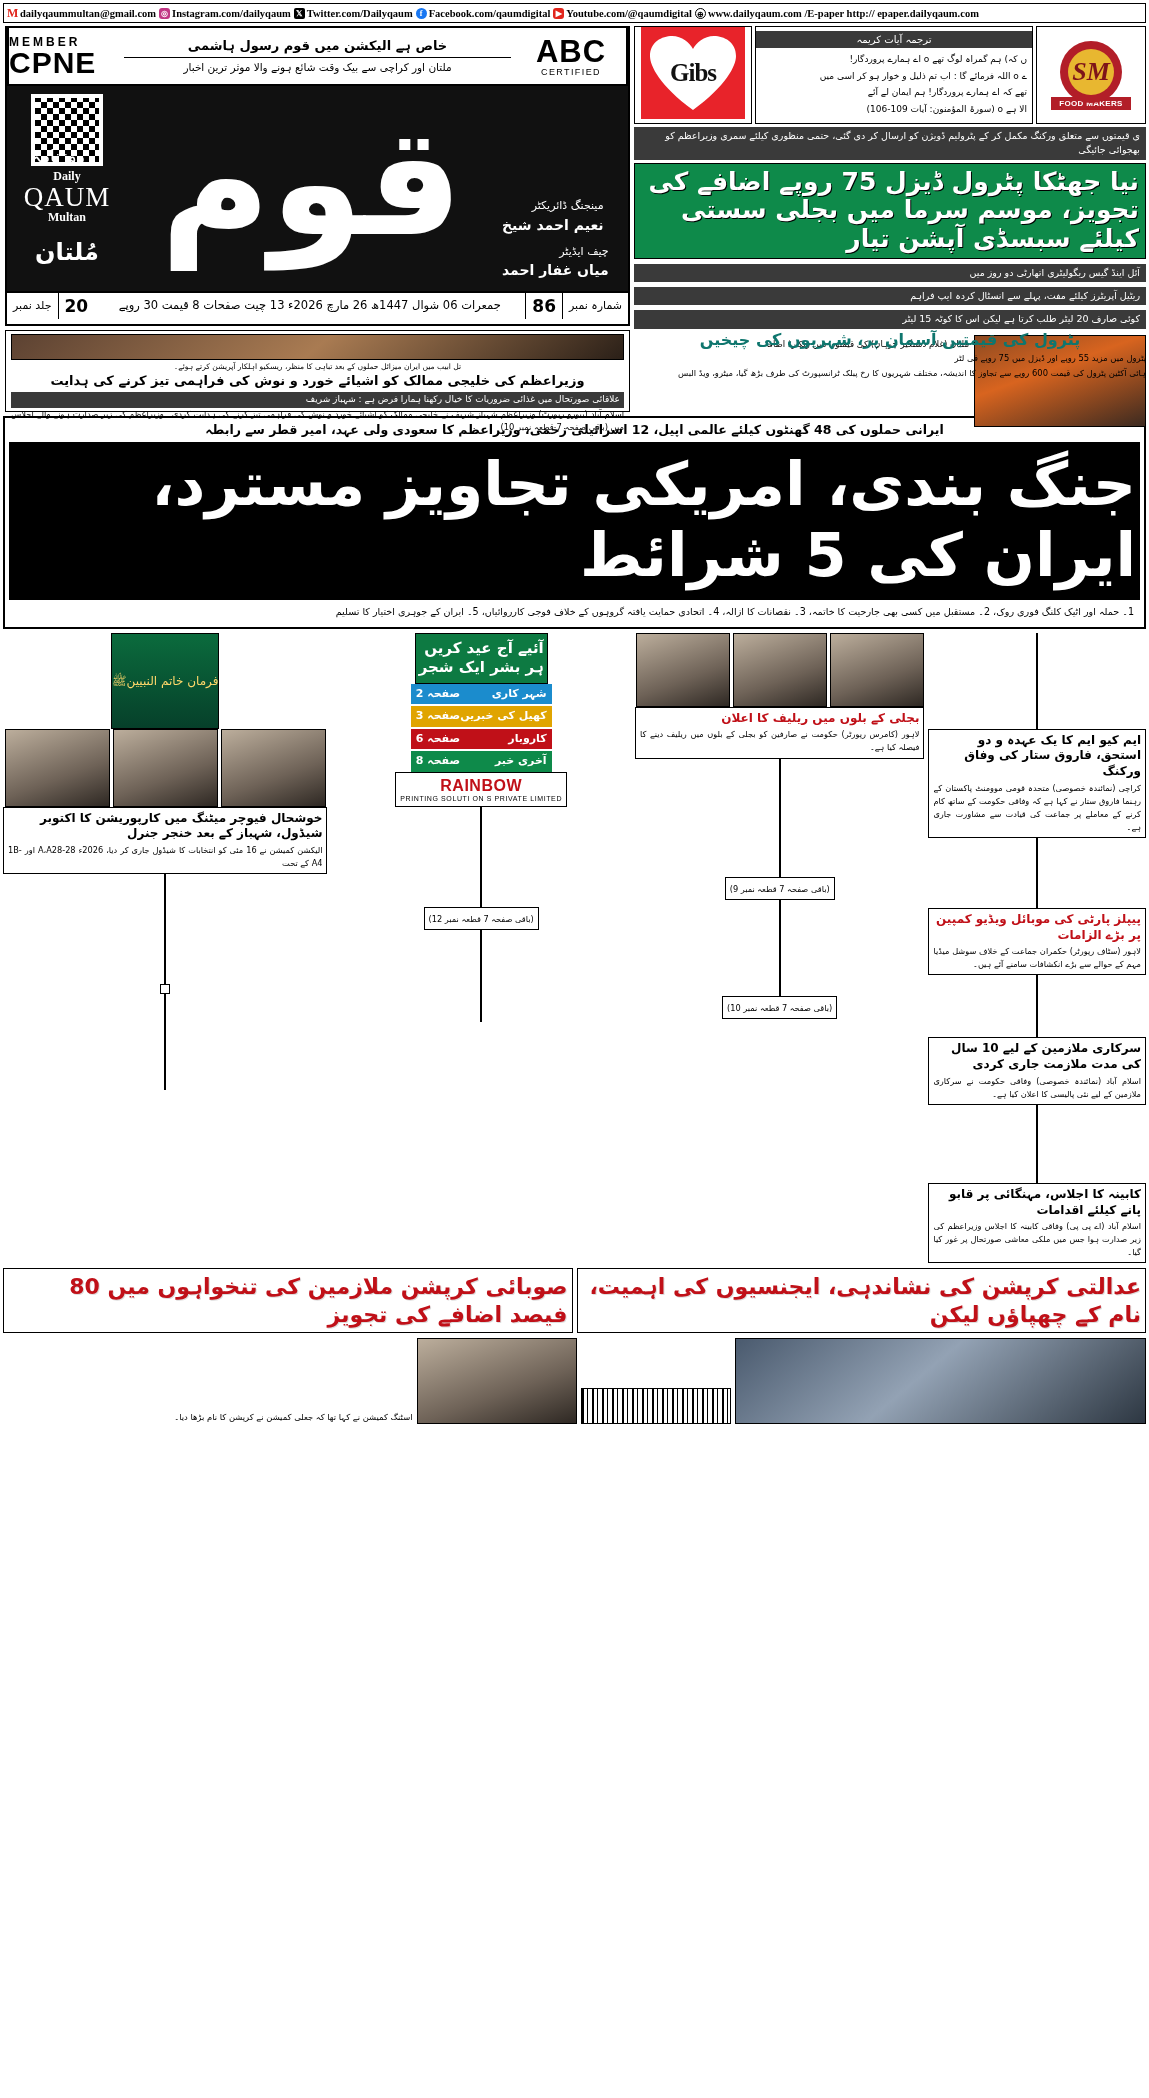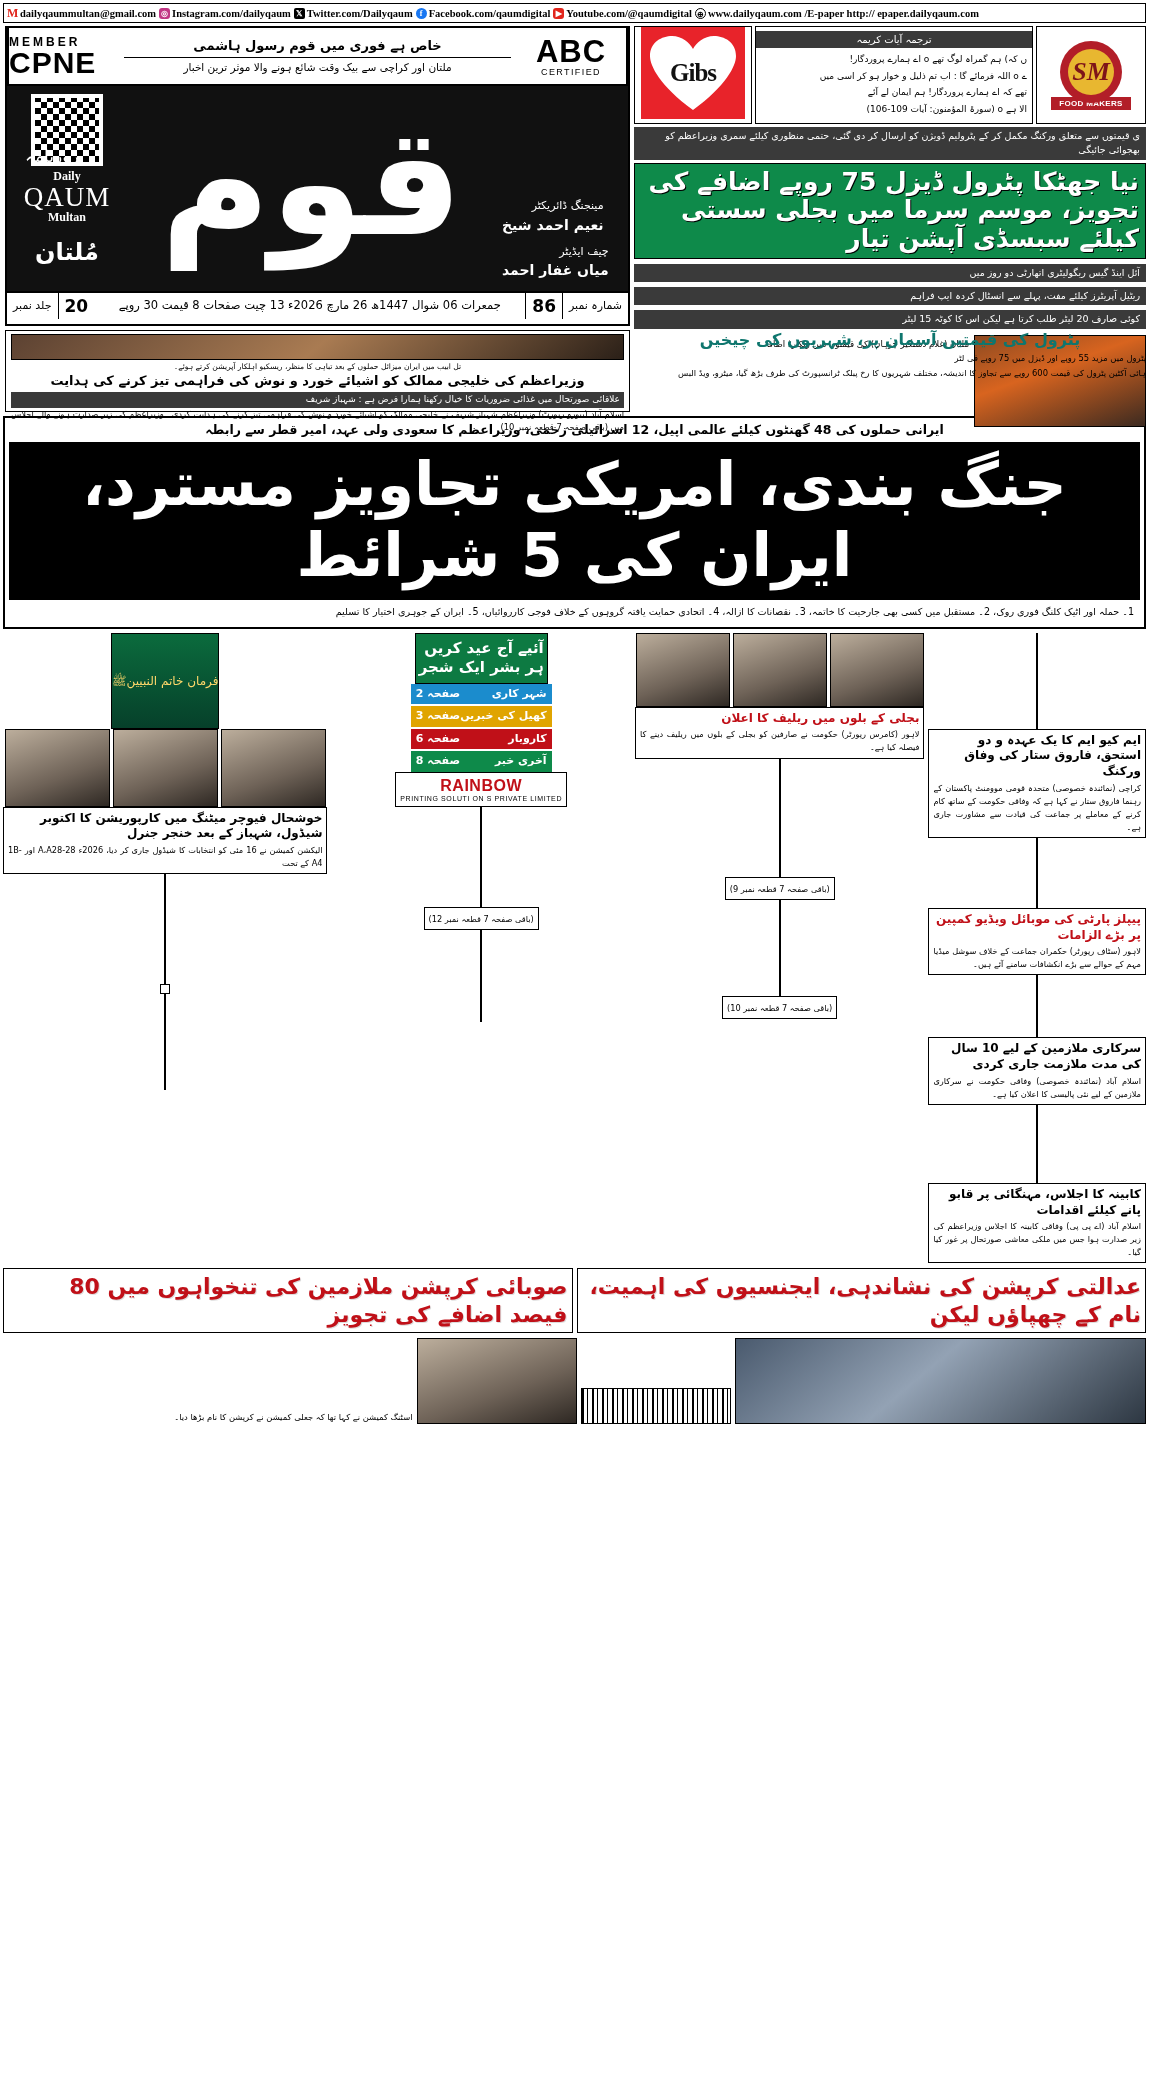--- a/index.html
+++ b/index.html
@@ -94,42 +94,42 @@
   .daily-qaum .q { font-size:27px; letter-spacing:1px;}
   .daily-qaum .mu { font-size:12px; font-weight:bold;}
   .multan-ur { color:#fff; font-size:24px; font-weight:bold; margin-top:6px;}
   .qaum-glyph { flex:1; display:flex; align-items:center; justify-content:center;
                 color:#fff; font-size:150px; font-weight:bold; line-height:.8;
                 font-family:"DejaVu Sans",sans-serif; padding-bottom:13px;}
   .editors { width:132px; padding:10px 6px; display:flex; flex-direction:column;
              align-items:flex-end; justify-content:flex-end; gap:8px; color:#fff; text-align:right;}
   .ed-blk .role{ font-size:11px; }
   .ed-blk .name{ font-size:14px; font-weight:bold; }
-  .roznama { position:absolute; left:18px; top:58px; color:#fff; font-size:17px; }
+  .roznama { position:absolute; left:24px; top:58px; color:#fff; font-size:17px; }
 
   .date-bar { display:flex; flex-direction:row; align-items:stretch; height:28px;
               border-top:2px solid #000; }
   .db-cell { display:flex; align-items:center; justify-content:center; padding:0 6px;
              border-left:1.5px solid #000; font-size:11px; white-space:nowrap;}
   .db-cell.num { font-size:17px; font-weight:bold; }
   .db-mid { flex:1; font-size:11.5px; display:flex; align-items:center; justify-content:center;}
   .db-cell:last-child{ border-left:none; }
 
   
   .band2 { display:flex; flex-direction:row; gap:4px; margin-top:4px; height:82px; }
   .b2-left { width:512px; display:flex; flex-direction:column; gap:2px;}
   .b2-right { width:625px; border:1px solid #000; padding:3px 5px; }
   .hl-red { color:#0f766e; font-size:16px; font-weight:bold; line-height:1.25; text-align:center;}
   .small-just { font-size:8.4px; line-height:1.6; text-align:justify;}
 
   
   .hero { margin-top:4px; border:2px solid #000; padding:4px; }
   .hero .kicker { font-size:12.5px; font-weight:bold; text-align:center; line-height:1.35;
                   border-bottom:1px solid #000; padding-bottom:3px; }
-  .hero .mega { background:#000; color:#fff; font-size:60px; font-weight:bold; text-align:center;
+  .hero .mega { background:#000; color:#fff; font-size:60px; font-weight:bold; text-align:right;
                 line-height:1.18; padding:6px 4px 10px; letter-spacing:1px; }
   .hero .bullets { font-size:9.6px; line-height:1.7; text-align:justify; padding:4px 6px 2px; }
 
   
   .grid { display:flex; flex-direction:row; gap:4px; margin-top:4px; }
   .col { display:flex; flex-direction:column; gap:0;align-items:center; }
   .card { border:1px solid #000; padding:3px 4px; background:#fff; }
   .card .hd { font-size:12px; font-weight:bold; line-height:1.3; }
   .card .hd.red { color:#c01018; }
   .card .bd { font-size:8.2px; line-height:1.6; text-align:justify; margin-top:2px;}
@@ -245,21 +245,21 @@
     </div>
 
     <div class="mh-right">
 
       <div class="mh-top">
         <div class="abc">
           <div class="a">ABC</div>
           <div class="c2">CERTIFIED</div>
         </div>
         <div class="mh-tag ur">
-          <div class="l1">خاص ہے فوری میں قوم رسول ہاشمی</div>
+          <div class="l1">خاص ہے الیکشن میں قوم رسول ہاشمی</div>
           <div class="l2">ملتان اور کراچی سے بیک وقت شائع ہونے والا موثر ترین اخبار</div>
         </div>
         <div class="cpne">
           <div class="m">MEMBER</div>
           <div class="c">CPNE</div>
         </div>
       </div>
 
       <div class="mh-main">
         <div class="editors">

